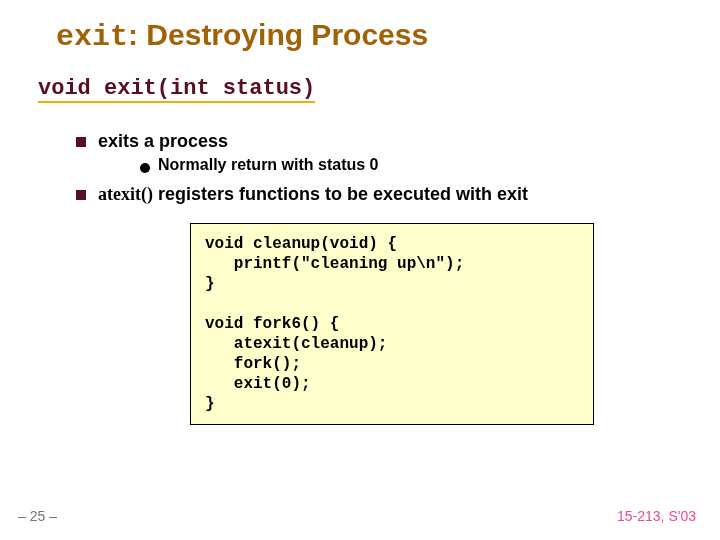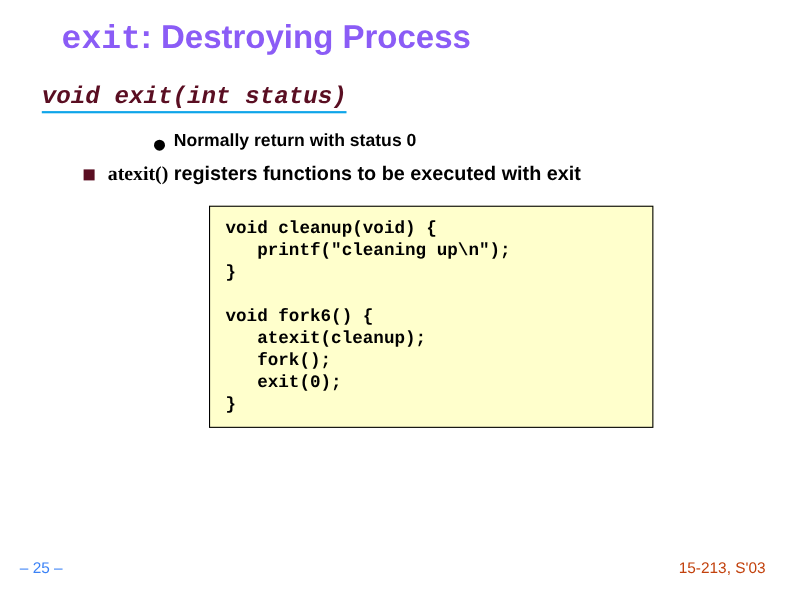--- a/index.html
+++ b/index.html
@@ -12,35 +12,34 @@
     position: relative;
     box-sizing: border-box;
   }
   .slide {
     padding: 18px 38px 0 38px;
     box-sizing: border-box;
   }
   .title {
     font-size: 30px;
     font-weight: bold;
-    color: #8b5cf6;
+    color: #a16207;
     margin: 0 0 22px 18px;
   }
   .title .mono {
     font-family: "Courier New", monospace;
   }
   .signature {
     font-family: "Courier New", monospace;
     font-weight: bold;
     font-size: 22px;
     color: #5a0e22;
-    border-bottom: 2px solid #0ea5e9;
+    border-bottom: 2px solid #eab308;
     display: inline-block;
-    margin-bottom: 9px;
-    font-style: italic;
+    margin-bottom: 20px;
   }
   .lvl1 {
     margin-left: 38px;
     margin-top: 8px;
   }
   .lvl1-item {
     display: flex;
     align-items: flex-start;
     margin-bottom: 4px;
   }
@@ -94,41 +93,45 @@
     white-space: pre;
     width: 404px;
     box-sizing: border-box;
     line-height: 1.25;
   }
   .footer-left {
     position: absolute;
     left: 18px;
     bottom: 16px;
     font-size: 14px;
-    color: #3b82f6;
+    color: #737373;
   }
   .footer-right {
     position: absolute;
     right: 24px;
     bottom: 16px;
     font-size: 14px;
-    color: #c2410c;
+    color: #ec4899;
   }
 </style>
 </head>
 <body>
 
 <div class="slide">
   <h1 class="title">
     <span class="mono">exit</span><span>: Destroying Process</span>
   </h1>
 
   <div class="signature">void exit(int status)</div>
 
   <div class="lvl1">
+    <div class="lvl1-item">
+      <div class="sq-bullet"></div>
+      <div class="lvl1-text">exits a process</div>
+    </div>
     <div class="lvl2">
       <div class="lvl2-item">
         <div class="dot-bullet"></div>
         <div class="lvl2-text">Normally return with status 0</div>
       </div>
     </div>
     <div class="lvl1-item">
       <div class="sq-bullet"></div>
       <div class="lvl1-text">
         <span class="mono">atexit()</span><span> registers functions to be executed with exit</span>

